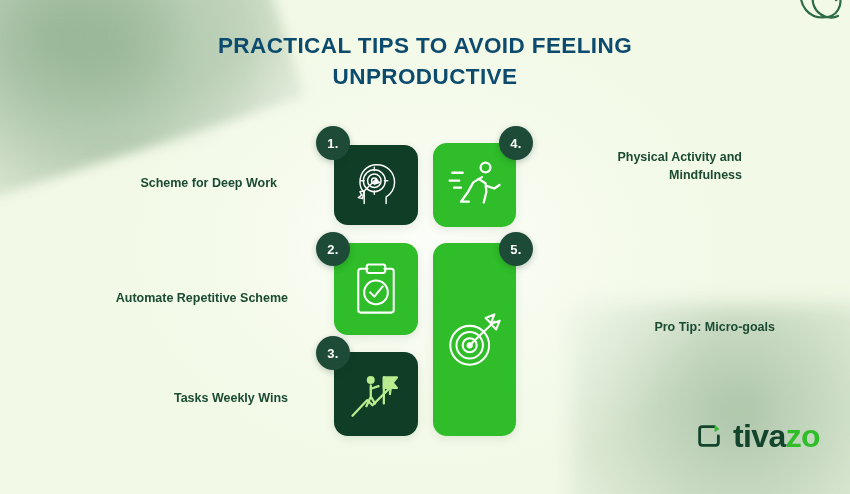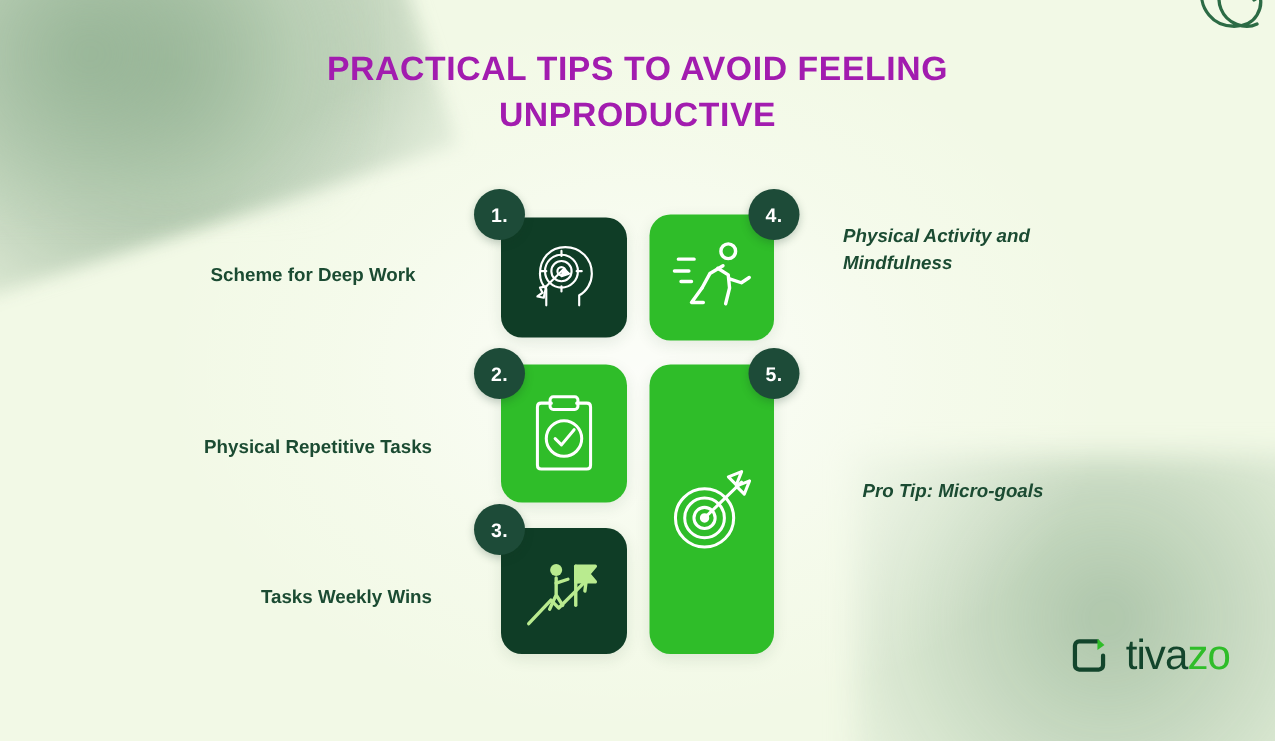--- a/index.html
+++ b/index.html
@@ -41,21 +41,21 @@
     width:90px; height:90px;
   }
   
   #title {
     position:absolute; left:0; right:0; top:30px;
     text-align:center;
     font-size:22.5px;
     font-weight:bold;
     letter-spacing:0.4px;
     line-height:1.38;
-    color:#a21caf;
+    color:#0c4a6e;
     padding:0 180px;
   }
   
   .card {
     position:absolute;
     border-radius:14px;
     display:flex; align-items:center; justify-content:center;
     box-shadow:0 3px 10px rgba(30,70,40,0.10);
   }
   .card.dark  { background:#0f3d26; }
@@ -88,35 +88,35 @@
 
   
   .label {
     position:absolute;
     font-size:12.5px;
     font-weight:bold;
     color:#1b4b32;
     line-height:1.45;
   }
   .label.left  { text-align:right; }
-  .label.right { text-align:left;font-style:italic; }
+  .label.right { text-align:right; }
 
   #label-1 { right:573px; top:174px; width:280px; }
   #label-2 { right:562px; top:289px; width:280px; }
   #label-3 { right:562px; top:389px; width:280px; }
   #label-4 { left:562px; top:148px; width:180px; }
   #label-5 { left:575px; top:318px; width:200px; }
 
   
   #logo {
     position:absolute; right:30px; bottom:42px;
     display:flex; align-items:center; gap:9px;
   }
   #logo-wordmark {
-    font-size:28px; font-weight:normal; letter-spacing:-0.6px;
+    font-size:32px; font-weight:bold; letter-spacing:-0.6px;
     line-height:1;
   }
   .wm-dark   { color:#13452c; }
   .wm-bright { color:#2fbd29; }
 </style>
 </head>
 <body>
 
 <div id="bg-wash-topleft"></div>
 <div id="bg-wash-topleft2"></div>
@@ -124,21 +124,21 @@
 <div id="bg-wash-center"></div>
 
 <svg id="corner-doodle" viewBox="0 0 90 90" fill="none">
   <path d="M52 6 C36 10 30 28 40 40 C48 50 66 50 72 40 C78 30 72 16 60 16 C50 16 44 26 48 36 C52 46 64 50 72 46" stroke="#2c6b45" stroke-width="2.2" stroke-linecap="round"></path>
   <path d="M70 30 C78 24 88 26 90 34" stroke="#2c6b45" stroke-width="2.2" stroke-linecap="round"></path>
 </svg>
 
 <h1 id="title">PRACTICAL TIPS TO AVOID FEELING UNPRODUCTIVE</h1>
 
 <div class="label left" id="label-1">Scheme for Deep Work</div>
-<div class="label left" id="label-2">Physical Repetitive Tasks</div>
+<div class="label left" id="label-2">Automate Repetitive Scheme</div>
 <div class="label left" id="label-3">Tasks Weekly Wins</div>
 <div class="label right" id="label-4">Physical Activity and Mindfulness</div>
 <div class="label right" id="label-5">Pro Tip: Micro-goals</div>
 
 <div class="card dark" id="card-1">
   <svg width="54" height="54" viewBox="0 0 64 64" fill="none" stroke="#ffffff" stroke-width="1.7" stroke-linecap="round" stroke-linejoin="round">
     <path d="M44 54 L44 46 C50 43 54 36 54 29 C54 17 45 8 33 8 C21 8 13 17 13 29 C13 34 15 38 18 41 L18 54"></path>
     <circle cx="30" cy="27" r="13"></circle>
     <circle cx="30" cy="27" r="8"></circle>
     <circle cx="30" cy="27" r="3.2"></circle>

